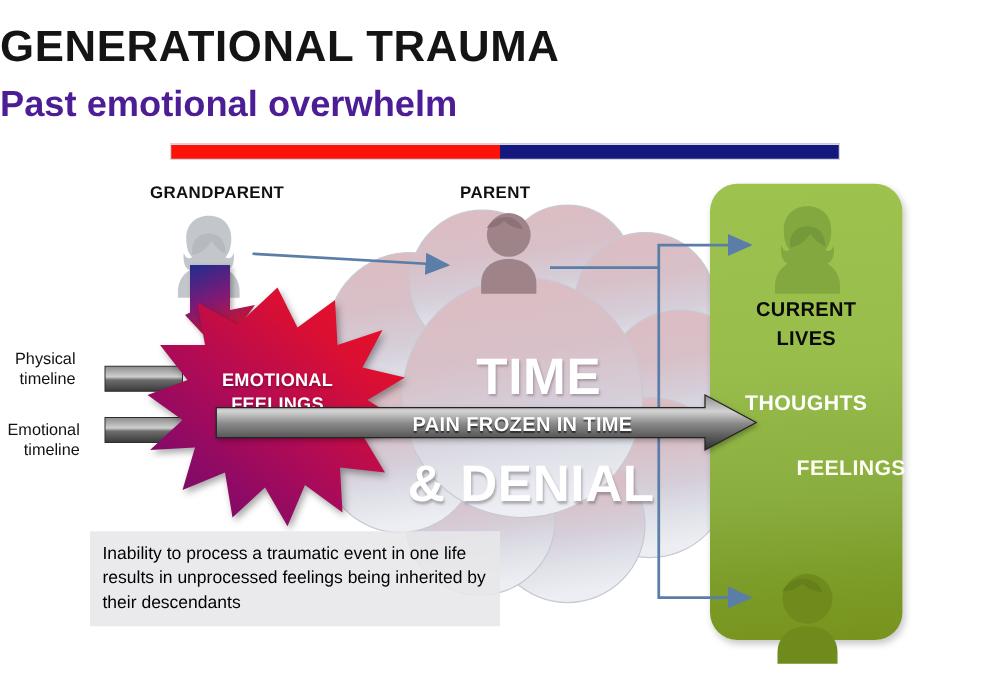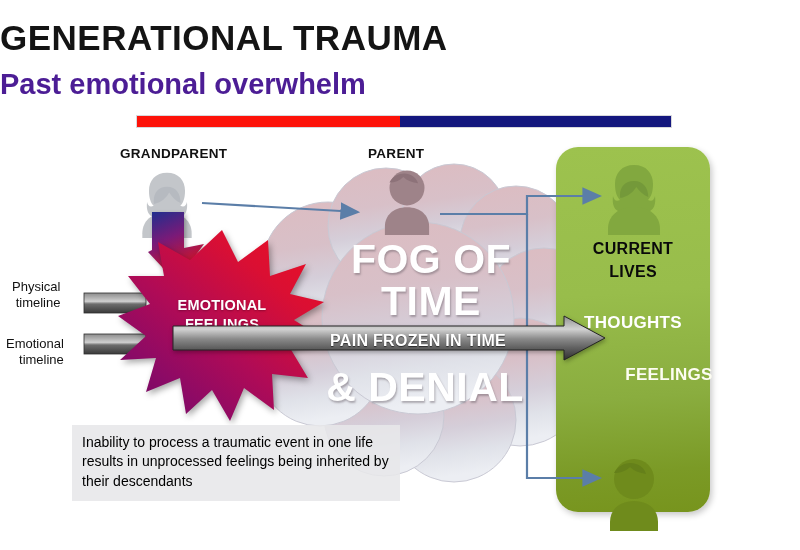--- a/index.html
+++ b/index.html
@@ -27,21 +27,21 @@
 
   .tl-label{position:absolute;font-size:13px;color:#111;line-height:1.25;text-align:right;}
   .tl-phys{left:12px;top:279px;}
   .tl-emo{left:6px;top:336px;}
 
   
   #cloud{position:absolute;left:258px;top:168px;width:330px;height:330px;}
 
   
   #panel{
-    position:absolute;left:556px;top:147px;width:154px;height:365px;
+    position:absolute;left:568px;top:147px;width:154px;height:365px;
     border-radius:22px;
     background:linear-gradient(176deg,#9dc24e 0%,#98bd4b 40%,#8aad3f 68%,#7b9a26 88%,#77941d 100%);
     box-shadow:2px 3px 6px rgba(0,0,0,.22);
   }
   .panel-txt{position:absolute;width:154px;text-align:center;font-weight:bold;letter-spacing:.3px;}
   .pt-current{top:90px;font-size:16px;color:#0a0a0a;line-height:1.45;}
   .pt-thoughts{top:166px;font-size:17px;color:#ffffff;}
   .pt-feelings{top:218px;font-size:17px;color:#fdfdf2;padding-left:36px;}
   .pt-actions{top:268px;font-size:17px;color:#fdfdf2;}
 
@@ -230,21 +230,20 @@
         L208,112 L172,120 L190,150 L154,146 L156,182 L126,160 L112,193
         L94,162 L68,186 L62,150 L28,164 L38,130 L2,132 L28,108
         L0,88 L32,76 L10,48 L46,48 L40,14 L72,32 Z"></path>
     </svg>
   </div>
   <div id="burst-label">
     <span>EMOTIONAL</span><br>
     <span>FEELINGS</span>
   </div>
 
-  <div class="fog fog1">FOG OF</div>
   <div class="fog fog2">TIME</div>
   <div class="fog fog3">&amp; DENIAL</div>
 
   <div id="bigarrow">
     <svg width="435" height="45" viewBox="0 0 435 45">
       <defs>
         <linearGradient id="bigG" x1="0" y1="0" x2="0" y2="1">
           <stop offset="0%" stop-color="#8e8e8e"></stop>
           <stop offset="30%" stop-color="#d2d2d2"></stop>
           <stop offset="52%" stop-color="#8a8a8a"></stop>

